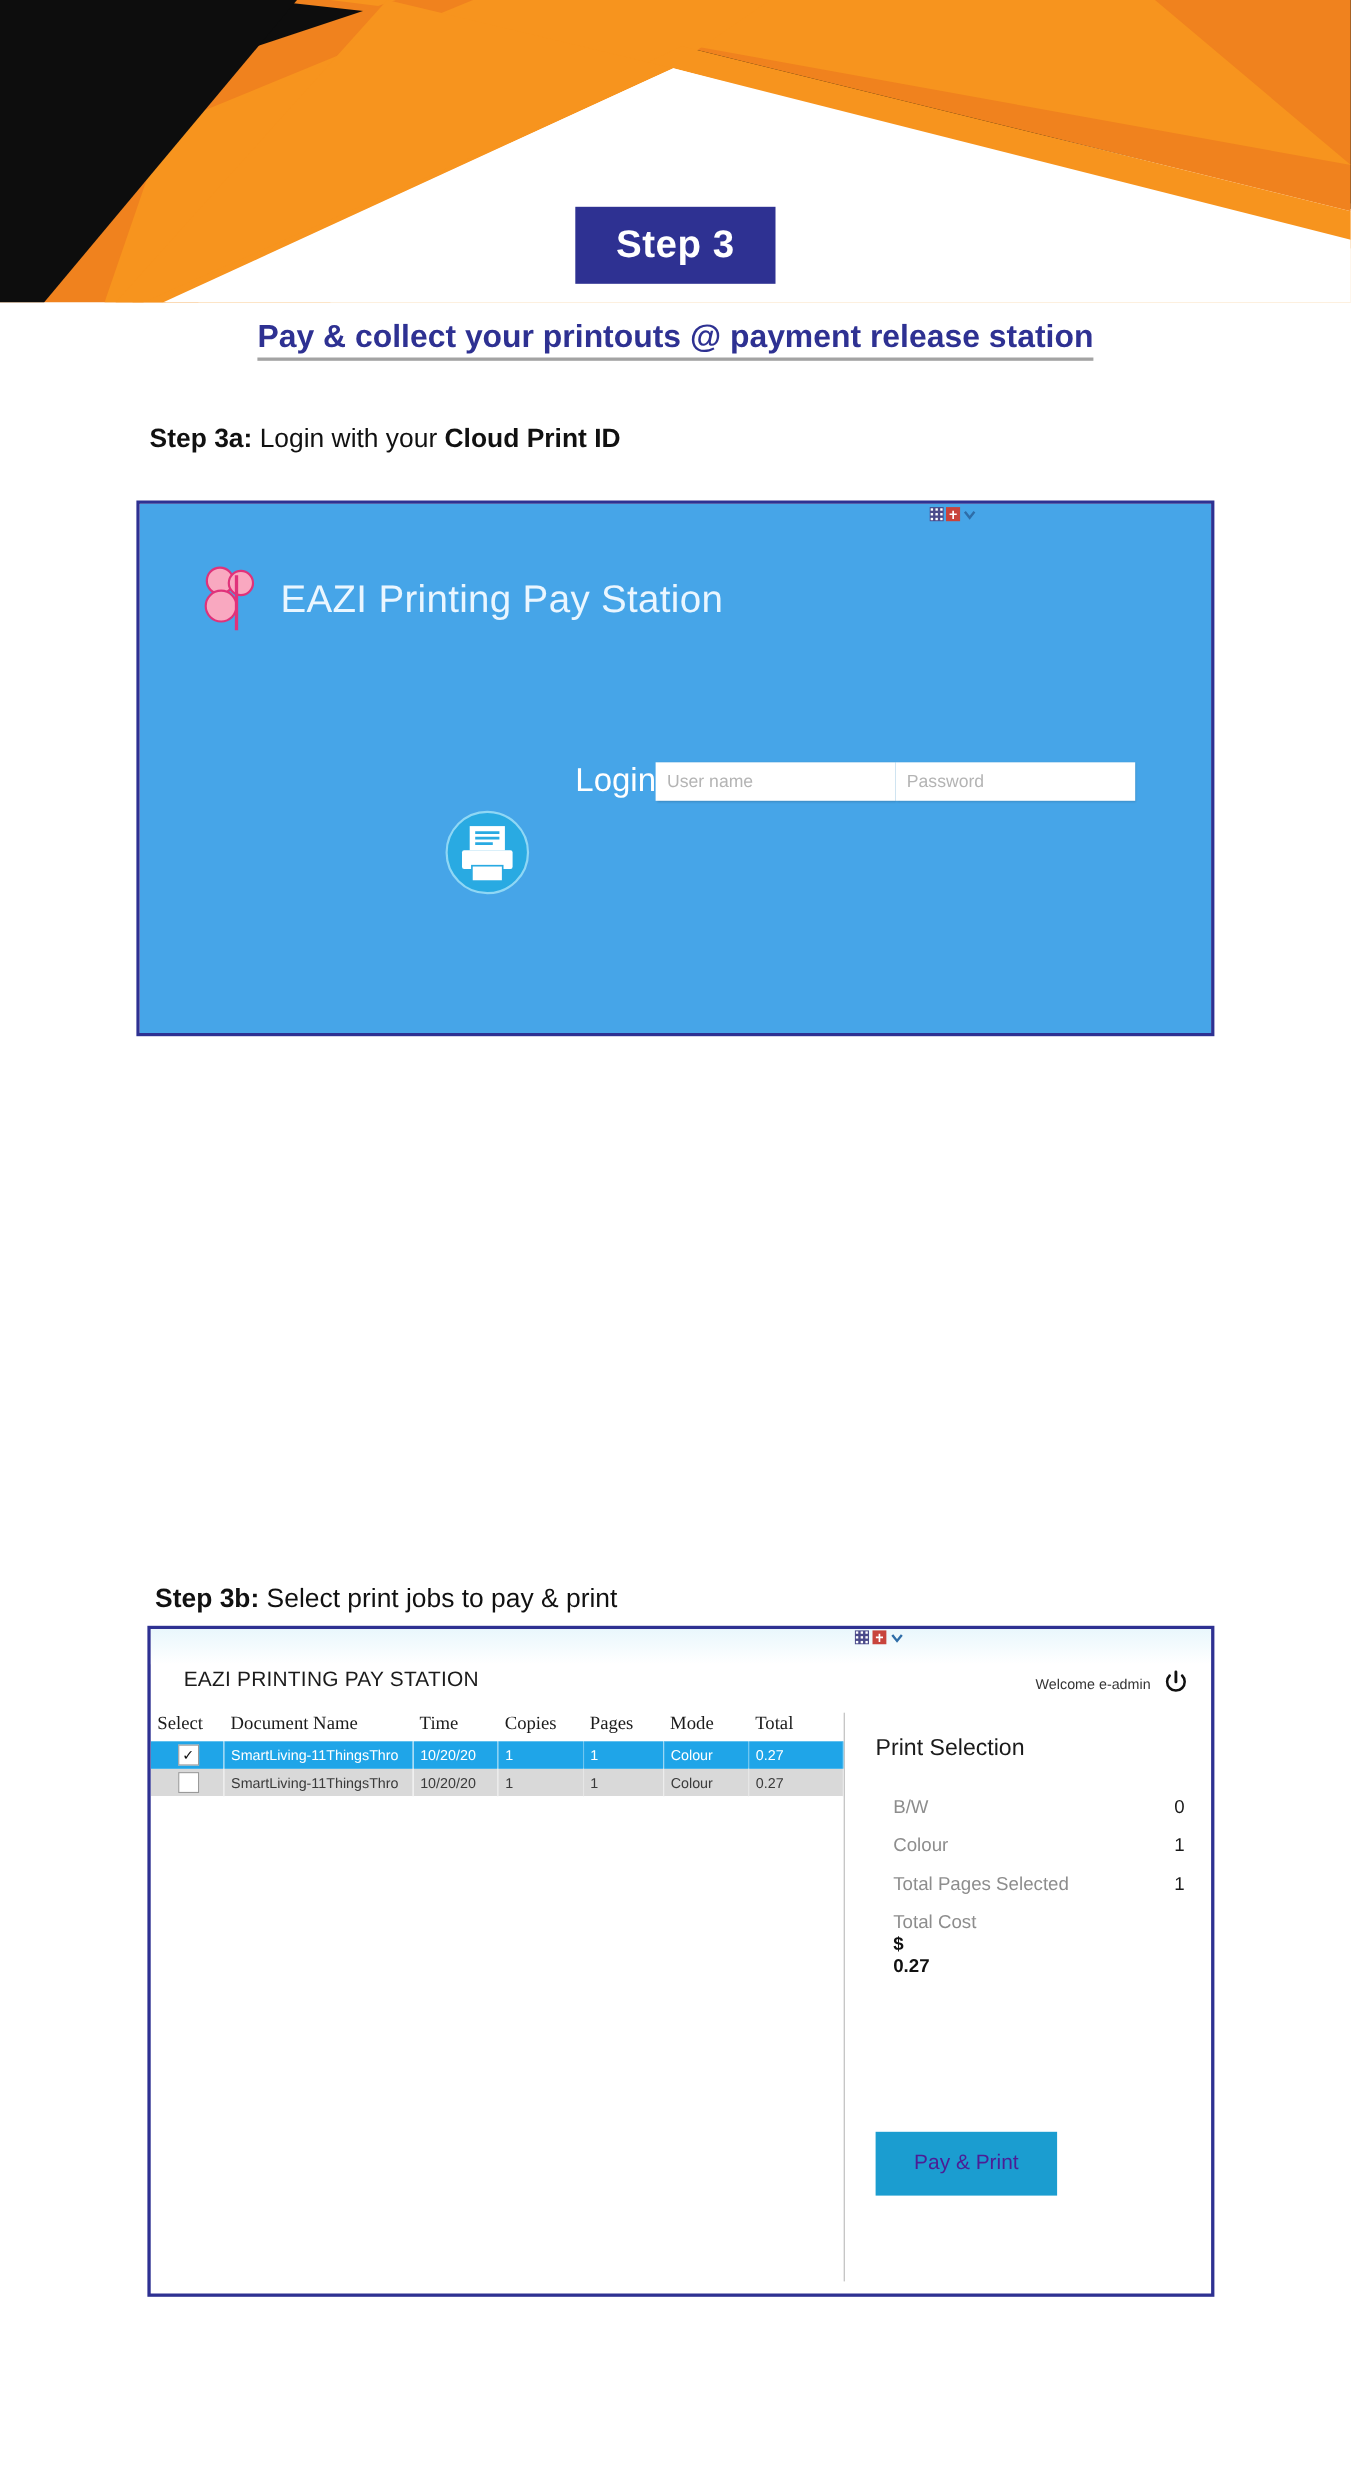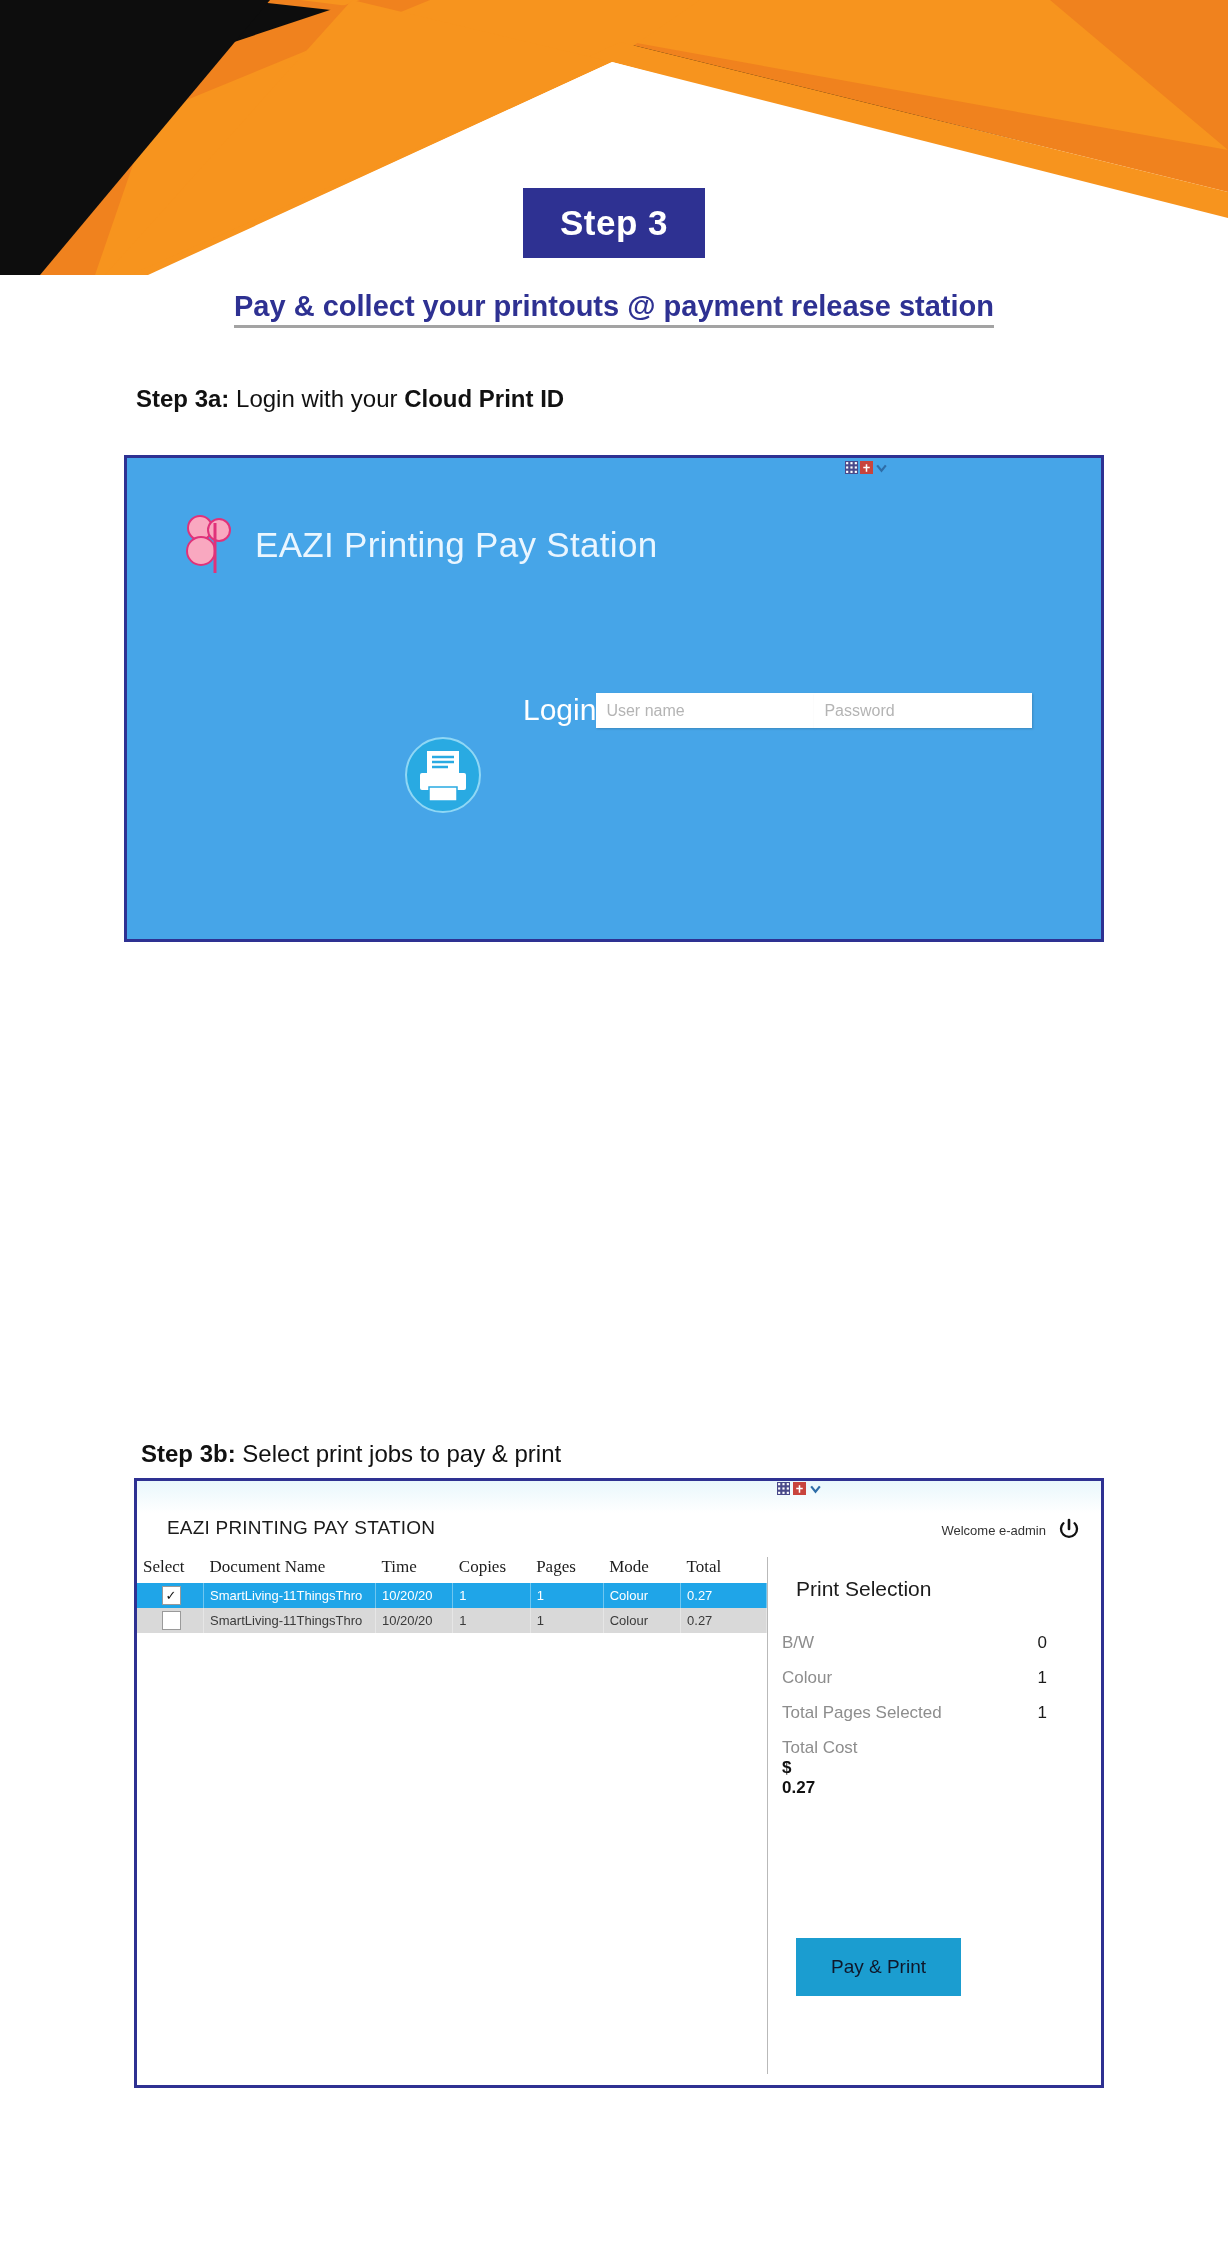--- a/index.html
+++ b/index.html
@@ -125,36 +125,36 @@
     display:inline-flex;align-items:center;justify-content:center;
     color:#111111;font-size:13px;line-height:1;vertical-align:middle;
   }
   .cb.empty{color:transparent;}
 
   #ps-sel-title{
     position:absolute;left:28px;top:24px;font-size:21px;color:#1b1b1b;
     font-family:"Liberation Sans",sans-serif;
   }
   .sum-row{
-    position:absolute;left:14px;width:265px;display:flex;align-items:baseline;
+    position:absolute;left:44px;width:265px;display:flex;align-items:baseline;
     font-size:17px;font-family:"Liberation Sans",sans-serif;
   }
   .sum-label{color:#8d8d8d;flex:1;}
   .sum-value{color:#1b1b1b;text-align:right;}
   #sum-bw{top:80px;}
   #sum-colour{top:115px;}
   #sum-pages{top:150px;}
   #sum-total{top:185px;flex-direction:column;}
   #sum-total .sum-label{color:#8d8d8d;}
   #sum-total .cur{color:#111111;font-weight:bold;width:44px;text-align:left;}
   #sum-total .sum-value{font-weight:bold;color:#111111;}
 
   #pay-print-btn{
     position:absolute;left:28px;top:385px;width:165px;height:58px;
-    background:#1b9dd0;color:#0f172a;border:none;cursor:pointer;
+    background:#1b9dd0;color:#4c1d95;border:none;cursor:pointer;
     font-size:19px;font-family:"Liberation Sans",sans-serif;
   }
 </style>
 </head>
 <body>
 
 <div id="header-art">
   <svg width="1228" height="275" viewBox="0 0 1228 275">
     <rect x="0" y="0" width="1228" height="275" fill="#ffffff"></rect>
     <polygon points="0,0 1228,0 1228,185 614,32 0,185" fill="#0d0d0d"></polygon>

